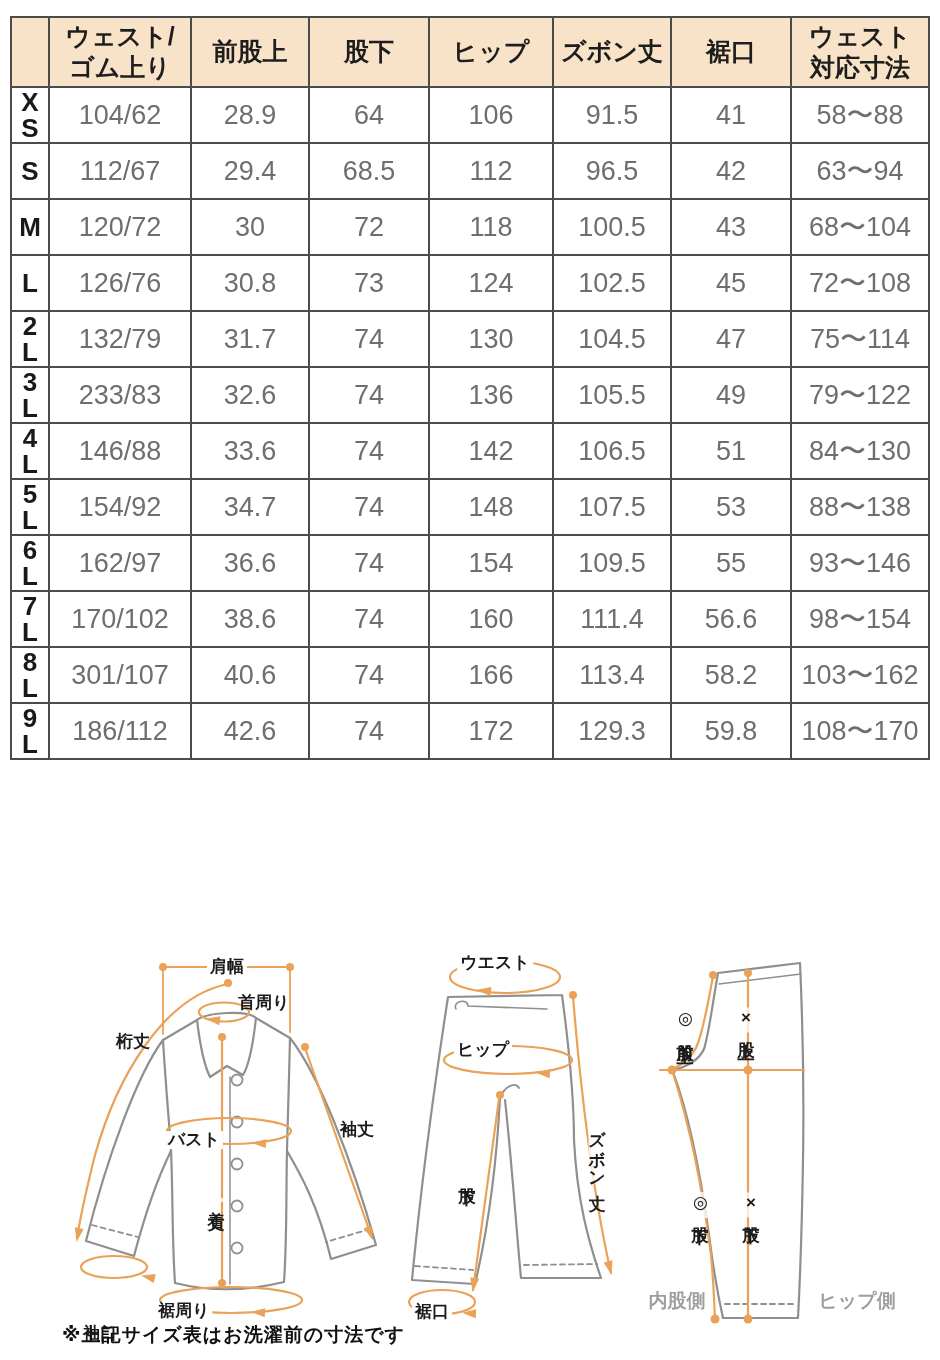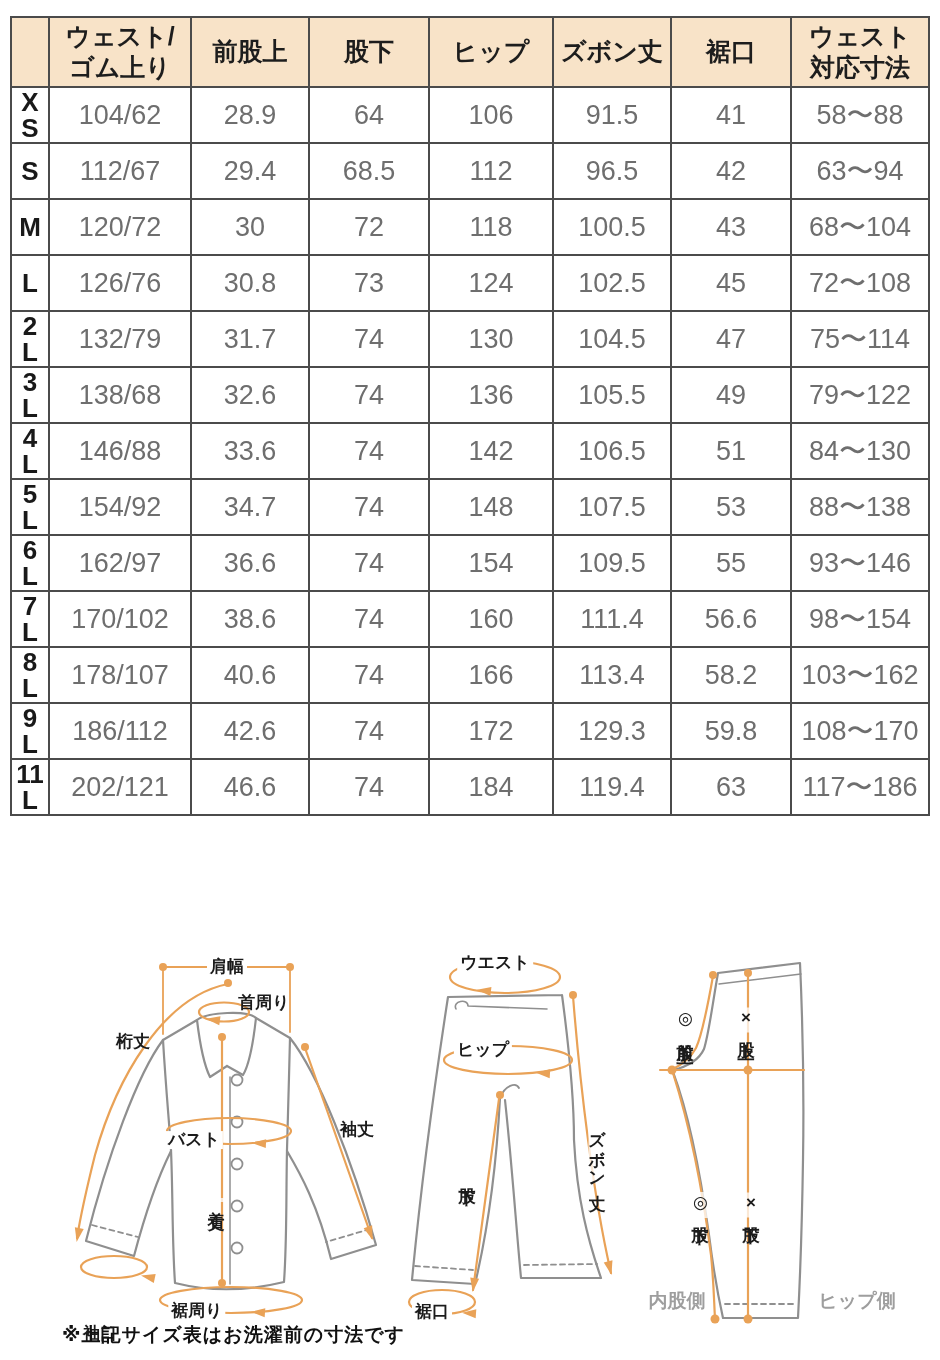--- a/index.html
+++ b/index.html
@@ -128,21 +128,21 @@
         <td>31.7</td>
         <td>74</td>
         <td>130</td>
         <td>104.5</td>
         <td>47</td>
         <td>75〜114</td>
       </tr>
       <tr>
         <th>3
 L</th>
-        <td>138/68</td>
+        <td>233/83</td>
         <td>32.6</td>
         <td>74</td>
         <td>136</td>
         <td>105.5</td>
         <td>49</td>
         <td>79〜122</td>
       </tr>
       <tr>
         <th>4
 L</th>
@@ -183,49 +183,38 @@
         <td>38.6</td>
         <td>74</td>
         <td>160</td>
         <td>111.4</td>
         <td>56.6</td>
         <td>98〜154</td>
       </tr>
       <tr>
         <th>8
 L</th>
-        <td>178/107</td>
+        <td>301/107</td>
         <td>40.6</td>
         <td>74</td>
         <td>166</td>
         <td>113.4</td>
         <td>58.2</td>
         <td>103〜162</td>
       </tr>
       <tr>
         <th>9
 L</th>
         <td>186/112</td>
         <td>42.6</td>
         <td>74</td>
         <td>172</td>
         <td>129.3</td>
         <td>59.8</td>
         <td>108〜170</td>
-      </tr>
-      <tr>
-        <th>11
-L</th>
-        <td>202/121</td>
-        <td>46.6</td>
-        <td>74</td>
-        <td>184</td>
-        <td>119.4</td>
-        <td>63</td>
-        <td>117〜186</td>
       </tr>
     </tbody>
 </table>
 
 <svg class="diagram-svg" width="940" height="425" viewBox="0 0 940 425">
   <g fill="none" stroke="#8F8F8F" stroke-width="2.2" stroke-linecap="round" stroke-linejoin="round">
 
     <path d="M163,105 C166,155 169,185 171,215 C173,262 172,305 175,348 Q227,361 284,347 C287,305 286,262 287,215 C288,185 289,140 290,103"></path>
     <path d="M197,85 L163,105 M256,83 L290,103"></path>
     <path d="M197,85 C207,77 248,75 256,83 M197,85 C200,110 204,130 210,142 L227,131 M256,83 C253,110 249,130 243,140 L227,131"></path>
@@ -308,21 +297,21 @@
   </g>
 </svg>
 
 <div class="dlabel bg" style="left:227px;top:967px">肩幅</div>
 <div class="dlabel" style="left:264px;top:1003px">首周り</div>
 <div class="dlabel" style="left:133px;top:1042px">桁丈</div>
 <div class="dlabel bg" style="left:194px;top:1140px">バスト</div>
 <div class="dlabel" style="left:357px;top:1130px">袖丈</div>
 <div class="vlabel" style="left:216px;top:1200px">着丈</div>
 <div class="dlabel bg" style="left:100px;top:1334px">袖口</div>
-<div class="dlabel bg" style="left:197px;top:1311px">裾周り</div>
+<div class="dlabel bg" style="left:184px;top:1311px">裾周り</div>
 
 <div class="dlabel bg" style="left:495px;top:963px">ウエスト</div>
 <div class="dlabel bg" style="left:483px;top:1050px">ヒップ</div>
 <div class="vlabel" style="left:597px;top:1150px">ズボン丈</div>
 <div class="vlabel" style="left:467px;top:1177px">股下</div>
 <div class="dlabel bg" style="left:432px;top:1312px">裾口</div>
 
 <div class="vlabel" style="left:685px;top:1022px">◎前股上</div>
 <div class="vlabel" style="left:746px;top:1020px">×股上</div>
 <div class="vlabel" style="left:700px;top:1205px">◎股下</div>

